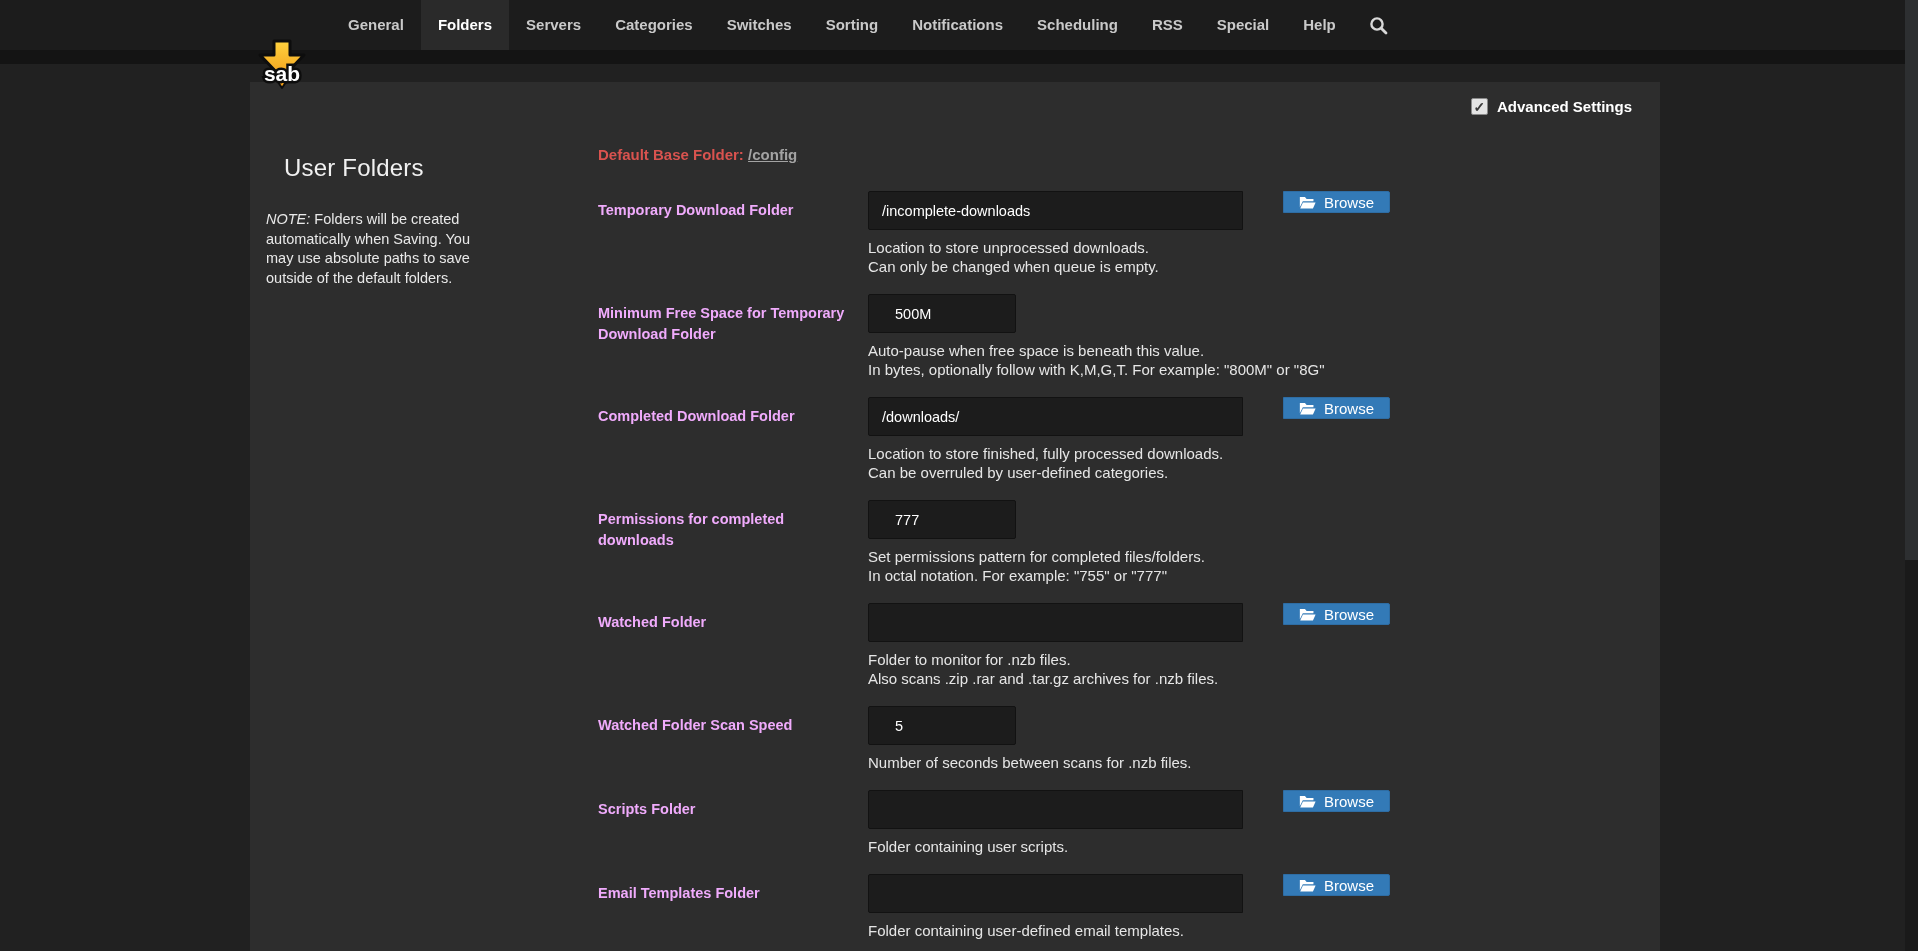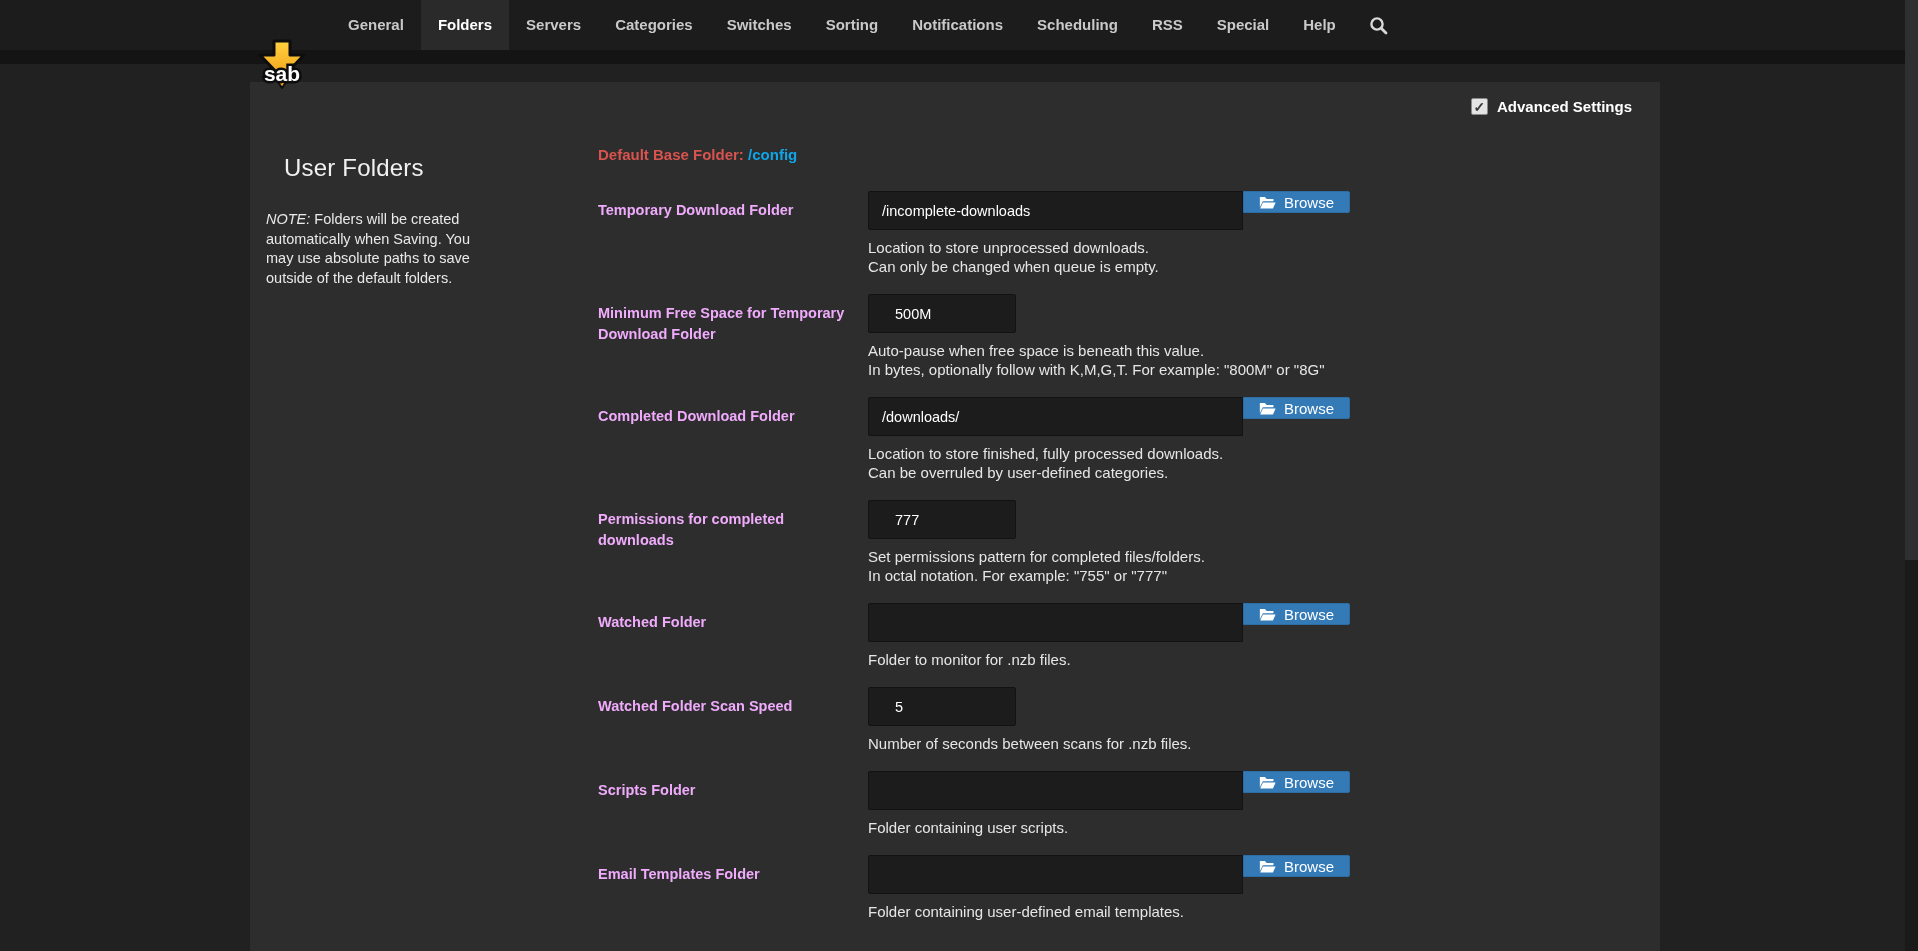--- a/index.html
+++ b/index.html
@@ -67,29 +67,29 @@
     font-size:24px; font-weight:400; color:#f1f1f1;
     padding-left:18px; margin-bottom:28px; letter-spacing:.2px;
   }
   .note { font-size:14.5px; line-height:19.5px; color:#e9e9e9; }
   .note .note-prefix { font-style:italic; }
 
   
   .form-col { position:absolute; left:348px; top:63px; width:1030px; }
   .base-folder { font-size:15px; font-weight:bold; margin-bottom:26px; line-height:20px; }
   .base-folder .bf-label { color:#d9534f; }
-  .base-folder .bf-value { color:#0ea5e9; }
+  .base-folder .bf-value { color:#a3a3a3;text-decoration:underline; }
 
   .form-row { display:flex; margin-bottom:18px; }
   .row-label {
     width:270px; padding-right:20px; padding-top:9px;
     font-size:14.5px; font-weight:bold; color:#f0abfc; line-height:21px;
   }
   .row-field { flex:1; }
-  .input-group { display:flex; }
+  .input-group { display:flex;gap:40px; }
   .text-input {
     width:375px; height:39px; background:#1c1c1c;
     border:1px solid #121212; border-radius:2px 0 0 2px;
     color:#fff; font-size:14.5px; padding:0 13px; outline:none;
     font-family:"Liberation Sans", sans-serif;
   }
   .text-input.small { width:148px; border-radius:2px;padding-left:26px; }
   .btn-browse {
     height:22px; width:107px; background:#337ab7; border:1px solid #2e6da4;
     border-radius:0 2px 2px 0; color:#fff; font-size:15px;
@@ -241,20 +241,21 @@
         <button class="btn-browse">
           <svg width="17" height="15" viewBox="0 0 20 16">
             <path d="M1 1.5 h6 l2 2.5 h8 v2.5 h-12.5 l-3.5 7 Z" fill="#ffffff"></path>
             <path d="M4.6 8 H19.5 L16.4 15 H1.4 Z" fill="#ffffff"></path>
           </svg>
           <span>Browse</span>
         </button>
       </div>
       <div class="help-block">
               <div class="help-line">Folder to monitor for .nzb files.</div>
+              <div class="help-line">Also scans .zip .rar and .tar.gz archives for .nzb files.</div>
             </div>
     </div>
   </div>
 
   <div class="form-row">
     <div class="row-label">Watched Folder Scan Speed</div>
     <div class="row-field">
       <div class="input-group">
         <input class="text-input small" type="text" value="5" style="">
 

